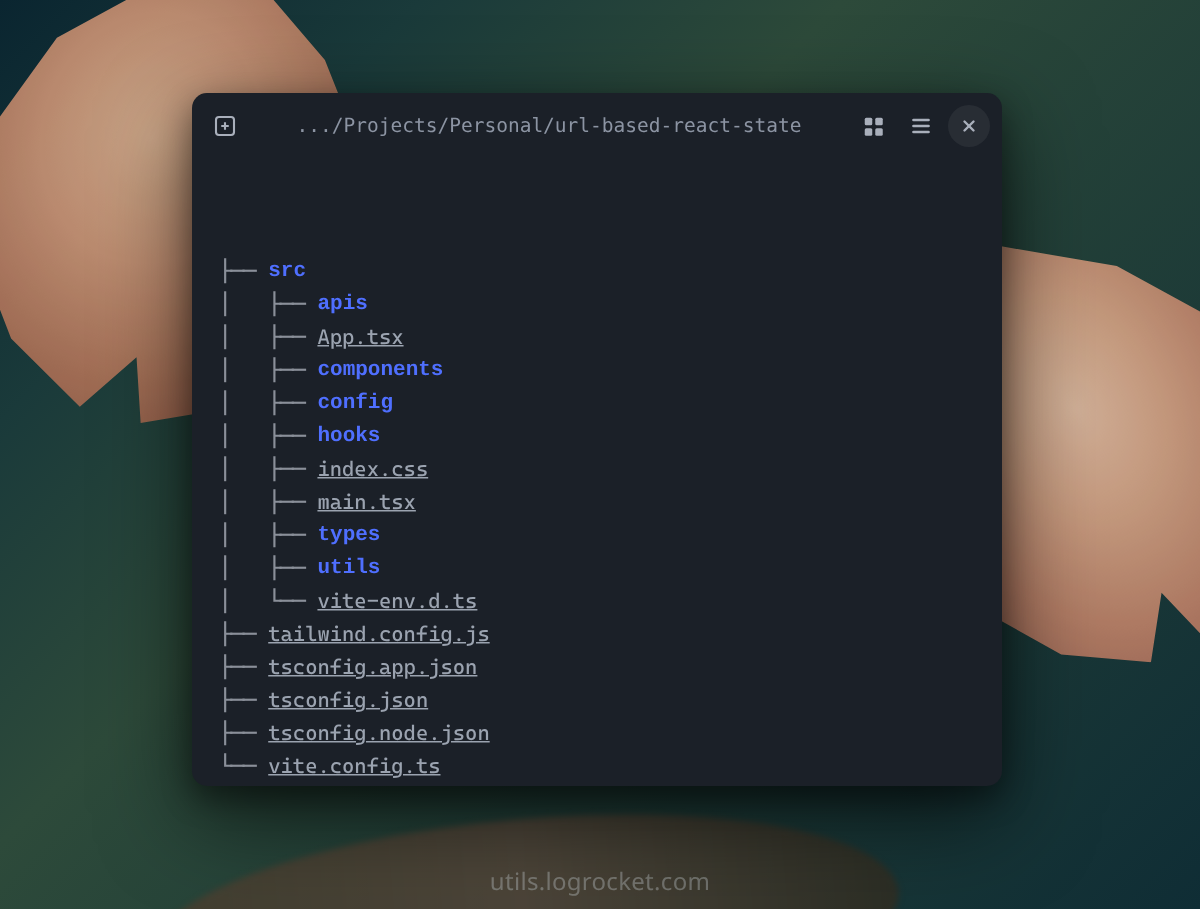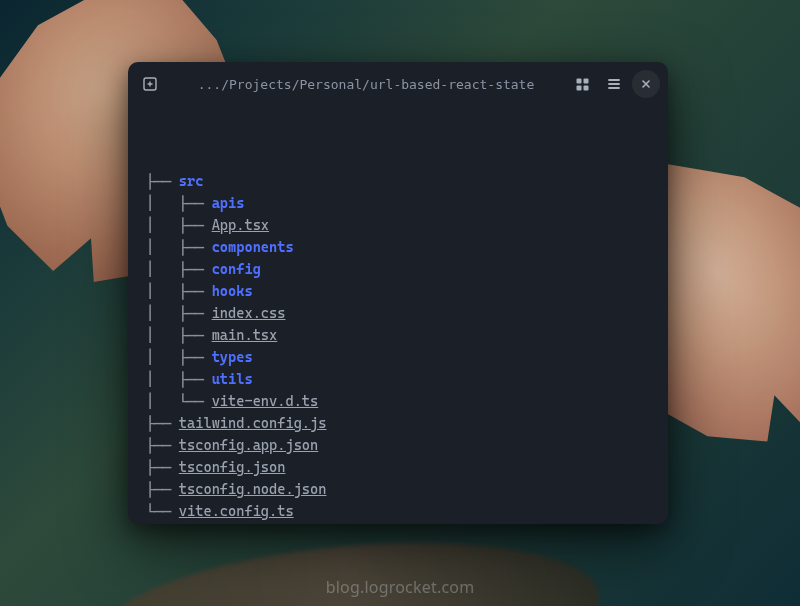--- a/index.html
+++ b/index.html
@@ -99,21 +99,21 @@
       font-family: ui-monospace, "SF Mono", Menlo, Monaco, "Cascadia Code", monospace;
       font-size: 14px;
       line-height: 22px;
       color: #9ba3b0;
       overflow: hidden;
       white-space: pre;
     }
     .tree-line { display: flex; }
     .tree-prefix { color: #8a8f99; }
     .tree-file { color: #9ba3b0; text-decoration: underline; }
-    .tree-dir { color: #4f6fff; font-weight: 700; }
+    .tree-dir { color: #4f6fff; font-weight: 700; font-family: Liberation Mono, monospace; }
     .watermark {
       position: absolute;
       bottom: 8px;
       left: 50%;
       transform: translateX(-50%);
       color: rgba(200, 210, 215, 0.35);
       font-size: 16px;
       font-weight: 400;
       letter-spacing: 0.2px;
     }
@@ -159,13 +159,13 @@
         </svg>
       </div>
     </div>
   </div>
   <div class="terminal-body">
     <div id="tree-container"><div class="tree-line"><span class="tree-prefix">├── </span><span class="tree-dir">src</span></div><div class="tree-line"><span class="tree-prefix">│   ├── </span><span class="tree-dir">apis</span></div><div class="tree-line"><span class="tree-prefix">│   ├── </span><span class="tree-file">App.tsx</span></div><div class="tree-line"><span class="tree-prefix">│   ├── </span><span class="tree-dir">components</span></div><div class="tree-line"><span class="tree-prefix">│   ├── </span><span class="tree-dir">config</span></div><div class="tree-line"><span class="tree-prefix">│   ├── </span><span class="tree-dir">hooks</span></div><div class="tree-line"><span class="tree-prefix">│   ├── </span><span class="tree-file">index.css</span></div><div class="tree-line"><span class="tree-prefix">│   ├── </span><span class="tree-file">main.tsx</span></div><div class="tree-line"><span class="tree-prefix">│   ├── </span><span class="tree-dir">types</span></div><div class="tree-line"><span class="tree-prefix">│   ├── </span><span class="tree-dir">utils</span></div><div class="tree-line"><span class="tree-prefix">│   └── </span><span class="tree-file">vite-env.d.ts</span></div><div class="tree-line"><span class="tree-prefix">├── </span><span class="tree-file">tailwind.config.js</span></div><div class="tree-line"><span class="tree-prefix">├── </span><span class="tree-file">tsconfig.app.json</span></div><div class="tree-line"><span class="tree-prefix">├── </span><span class="tree-file">tsconfig.json</span></div><div class="tree-line"><span class="tree-prefix">├── </span><span class="tree-file">tsconfig.node.json</span></div><div class="tree-line"><span class="tree-prefix">└── </span><span class="tree-file">vite.config.ts</span></div></div>
     
   </div>
 </div>
 
-<div class="watermark">blog.logrocket.com</div>
+<div class="watermark">utils.logrocket.com</div>
 
 </body></html>

